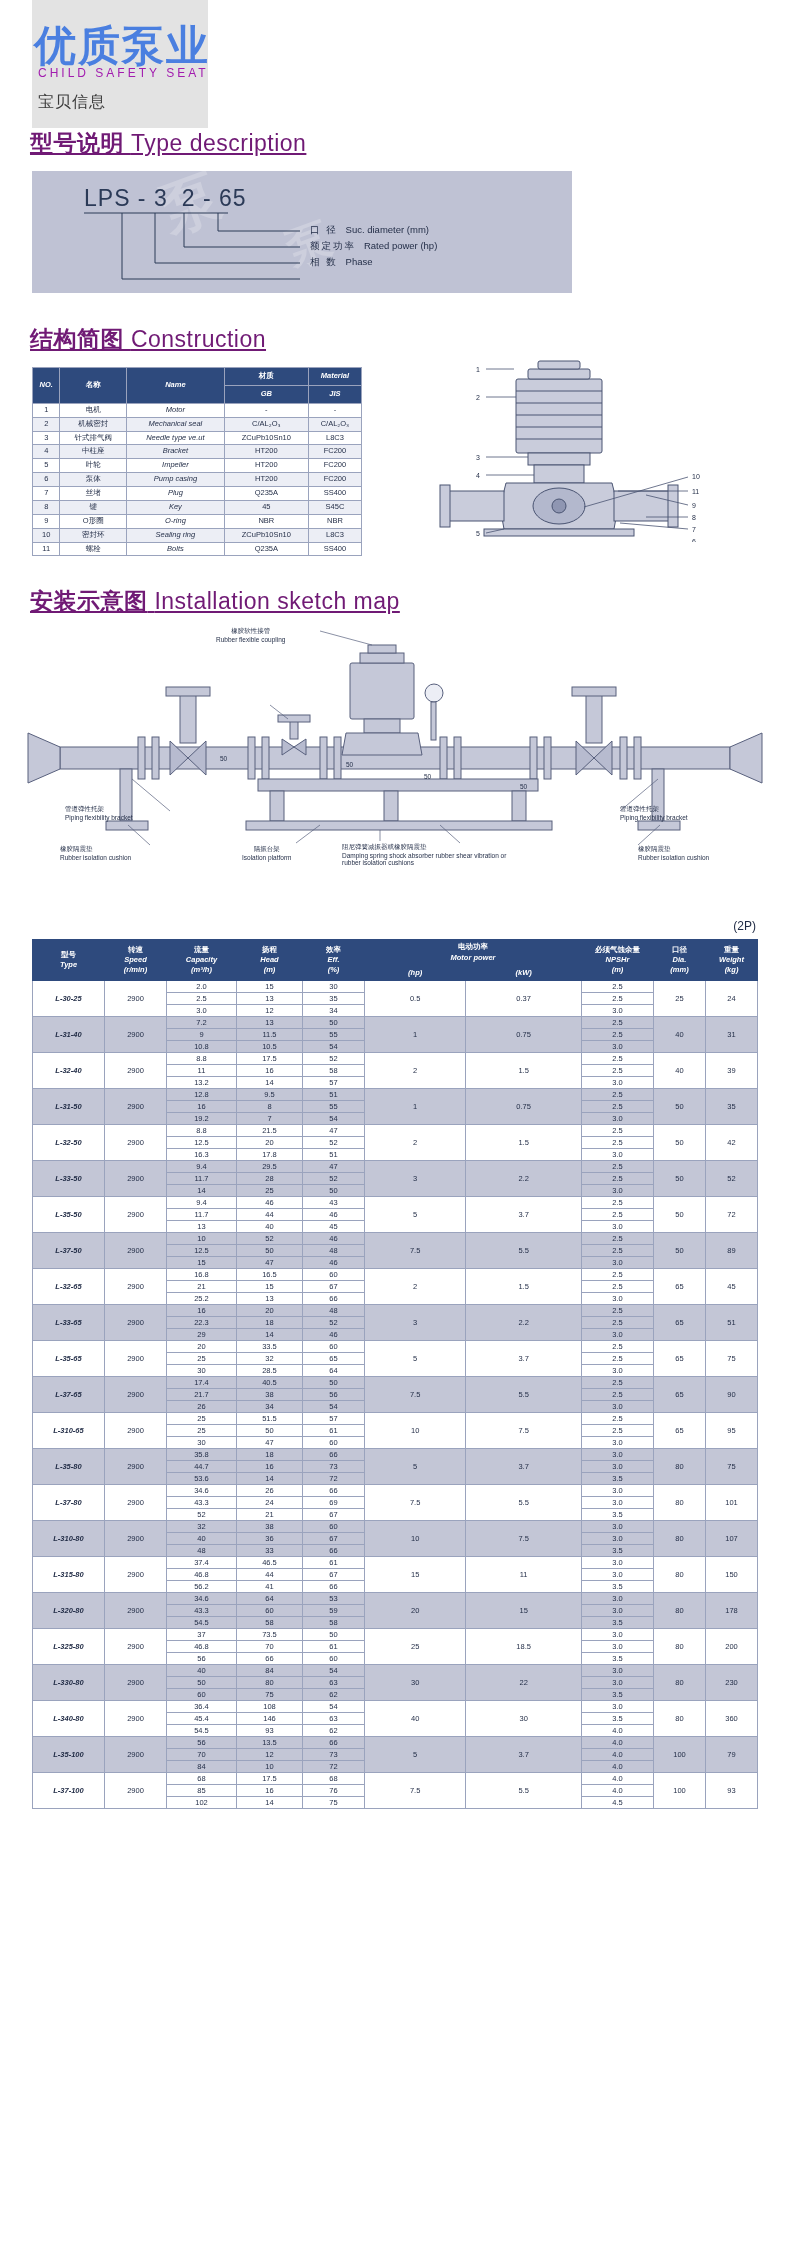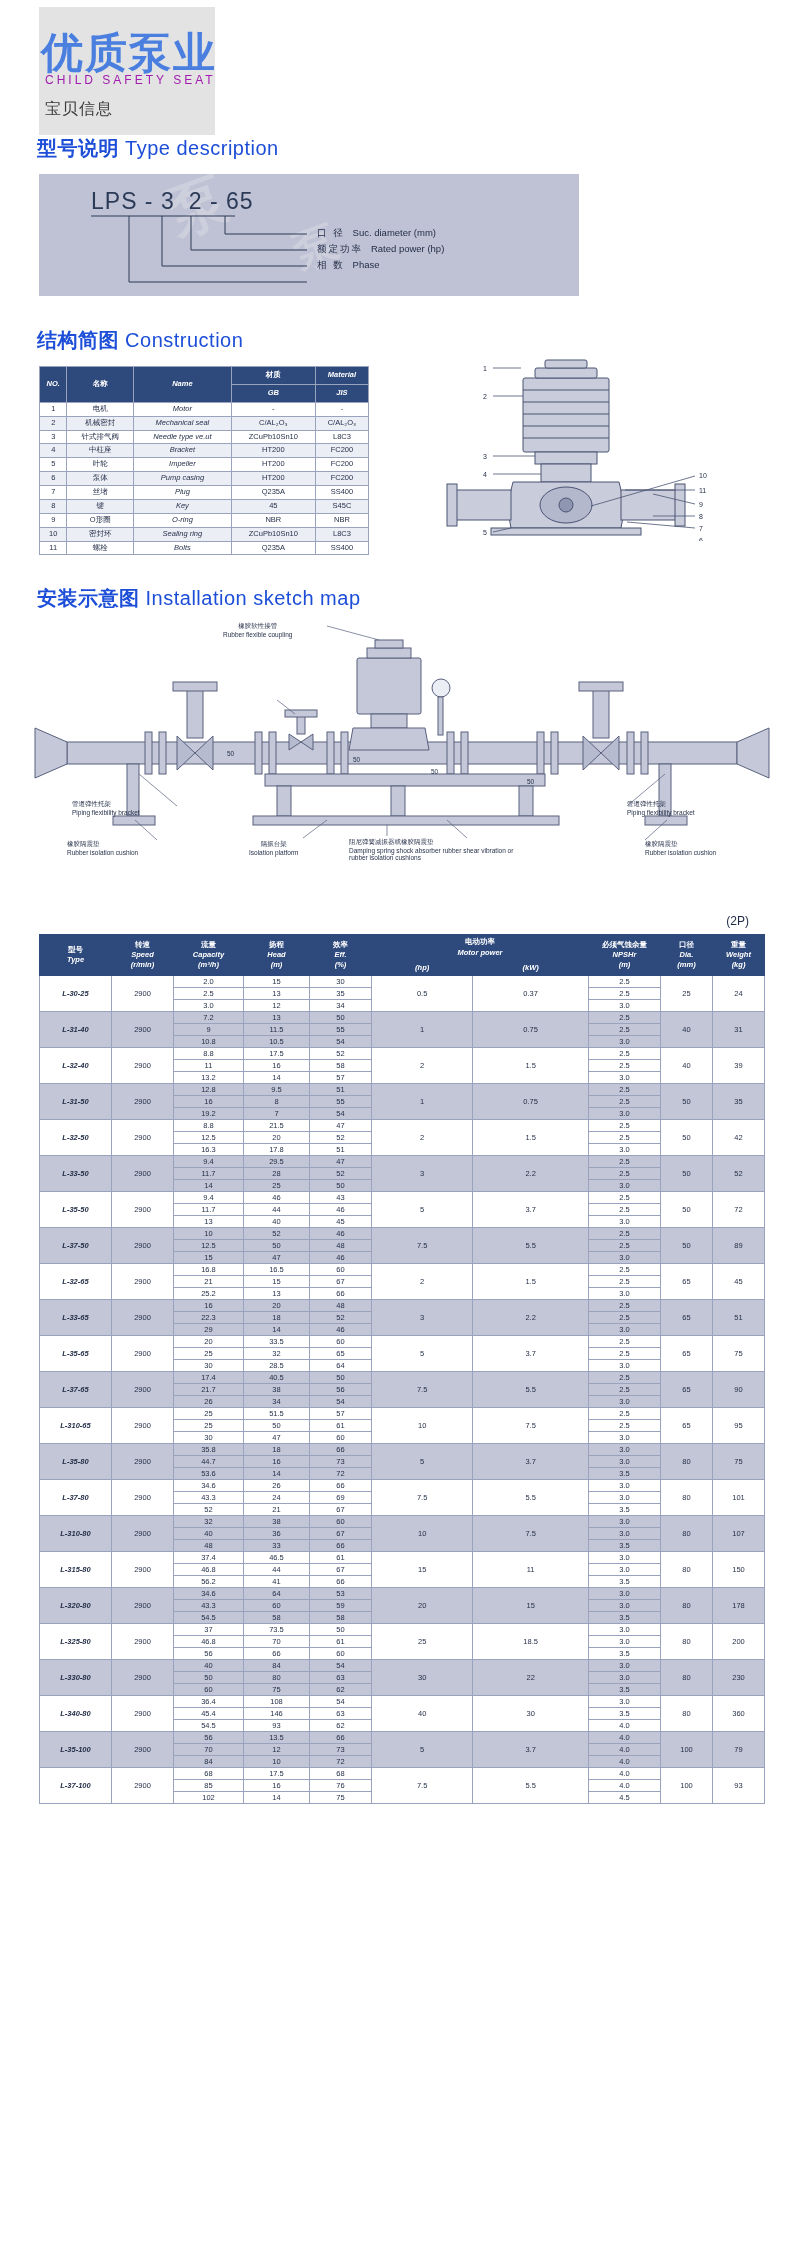--- a/index.html
+++ b/index.html
@@ -3,21 +3,21 @@
 <meta charset="utf-8">
 <style>
   * { box-sizing: border-box; margin:0; padding:0; }
   body {
     width: 790px;
     background: #ffffff;
     font-family: "Liberation Sans", "DejaVu Sans", sans-serif;
     color: #1f2a44;
     -webkit-font-smoothing: antialiased;
   }
-  .page { width: 790px; position: relative; padding: 7px; }
+  .page { width: 790px; position: relative; padding: 0; }
 
   
   .banner { position: relative; height: 128px; }
   .banner-grey {
     position:absolute; left:32px; top:0; width:176px; height:128px;
     background:#e3e3e3;
   }
   .banner-title {
     position:absolute; left:34px; top:18px;
     font-size:42px; font-weight:700; letter-spacing:2px;
@@ -27,22 +27,22 @@
     position:absolute; left:38px; top:66px;
     font-size:12px; letter-spacing:3px; color:#a21caf; white-space:nowrap; z-index:3;
   }
   .banner-cn {
     position:absolute; left:38px; top:92px;
     font-size:16px; color:#3a3a3a; letter-spacing:1px; z-index:3;
   }
 
   
   .sec-head {
-    margin:0 0 12px 30px; font-size:20px; font-weight:700;
-    color:#1d4ed8; letter-spacing:.5px;
+    margin:0 0 12px 30px; font-size:23px; font-weight:700;
+    color:#701a75; letter-spacing:.5px;text-decoration:underline;
   }
   .sec-head .en { font-weight:400; }
 
   
   .typebox {
     position:relative; margin:0 0 0 32px; width:540px; height:122px;
     background:#bfc2d4; overflow:hidden;
   }
   .wm {
     position:absolute; font-size:58px; color:rgba(255,255,255,.22);

